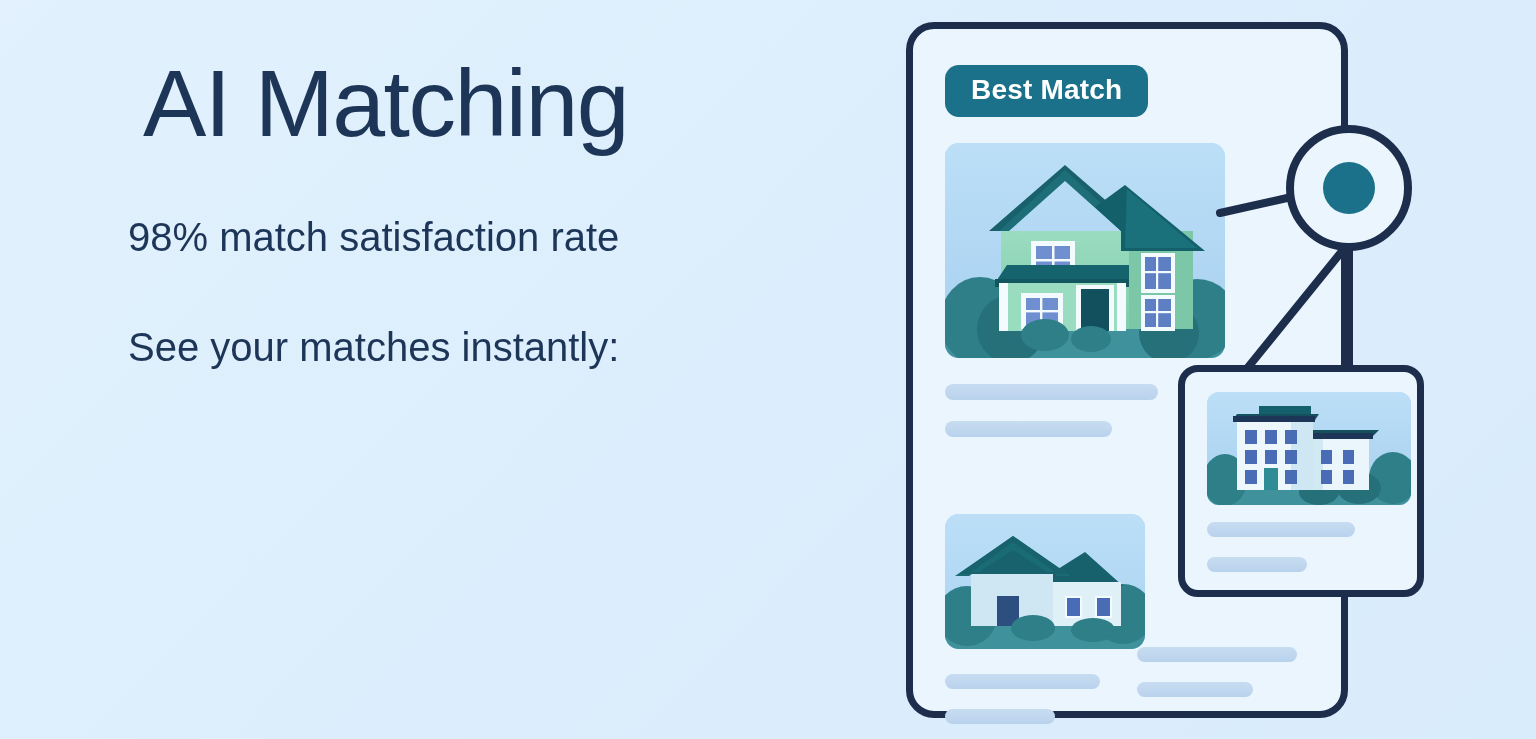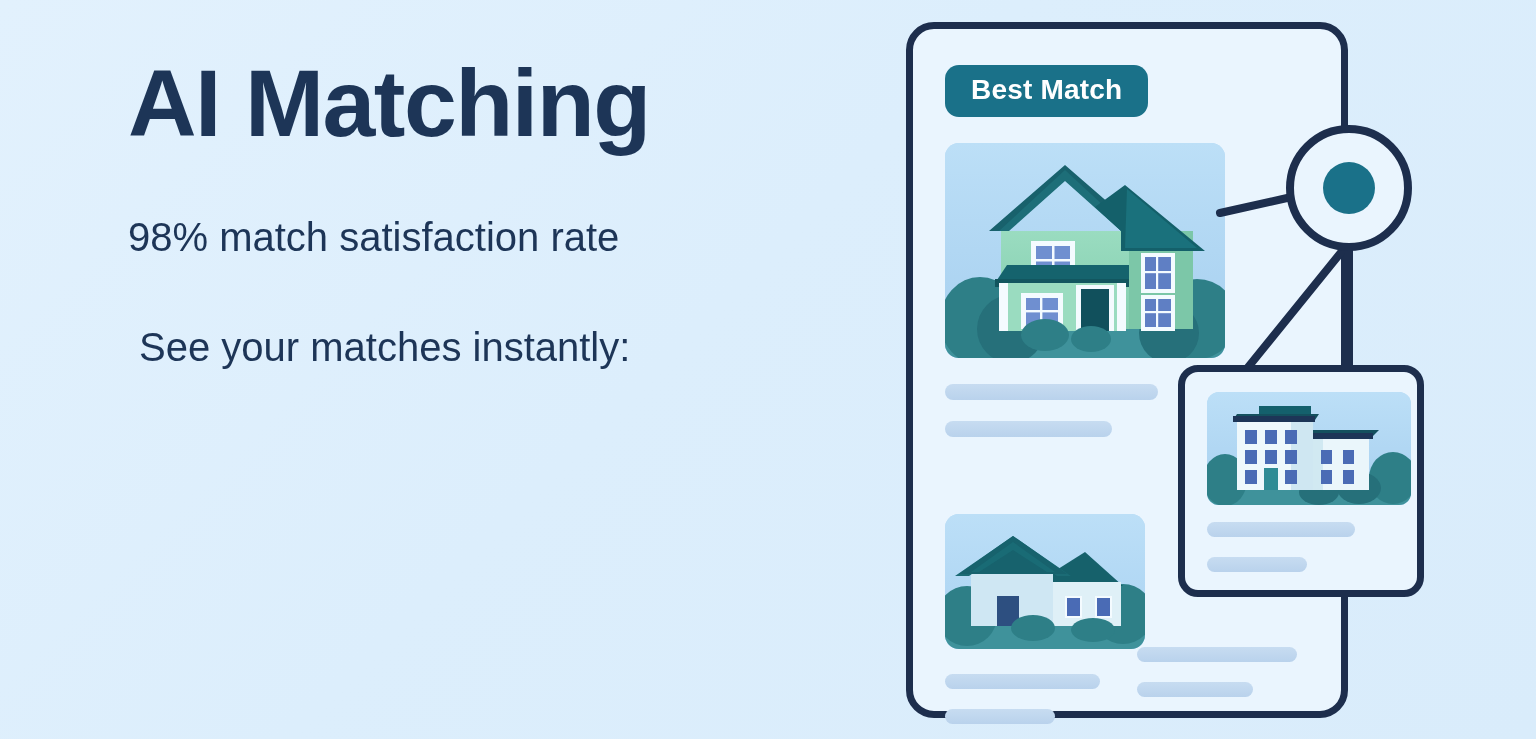--- a/index.html
+++ b/index.html
@@ -24,25 +24,25 @@
 
   
   .text-col {
     position: absolute;
     left: 128px;
     top: 56px;
     width: 700px;
   }
   .headline {
     font-size: 95px;
-    font-weight: bold;
+    font-weight: normal;
     color: #1d3557;
     letter-spacing: -1.5px;
     line-height: 1.0;
-    margin: 0 0 34px 0;
+    margin: 0 0 34px 15px;
     white-space: nowrap;
   }
   .lede {
     font-size: 44px;
     font-weight: normal;
     color: #1d3557;
     line-height: 1.35;
     margin: 0;
     max-width: 680px;
   }
@@ -50,21 +50,21 @@
     font-size: 40px;
     font-weight: normal;
     color: #1d3557;
     margin: 62px 0 0 0;
     line-height: 1.2;
   }
   .cta {
     font-size: 40px;
     font-weight: normal;
     color: #1d3557;
-    margin: 62px 0 0 11px;
+    margin: 62px 0 0 0;
     line-height: 1.2;
   }
 
   
   .illu {
     position: absolute;
     left: 860px;
     top: 0;
     width: 676px;
     height: 739px;

